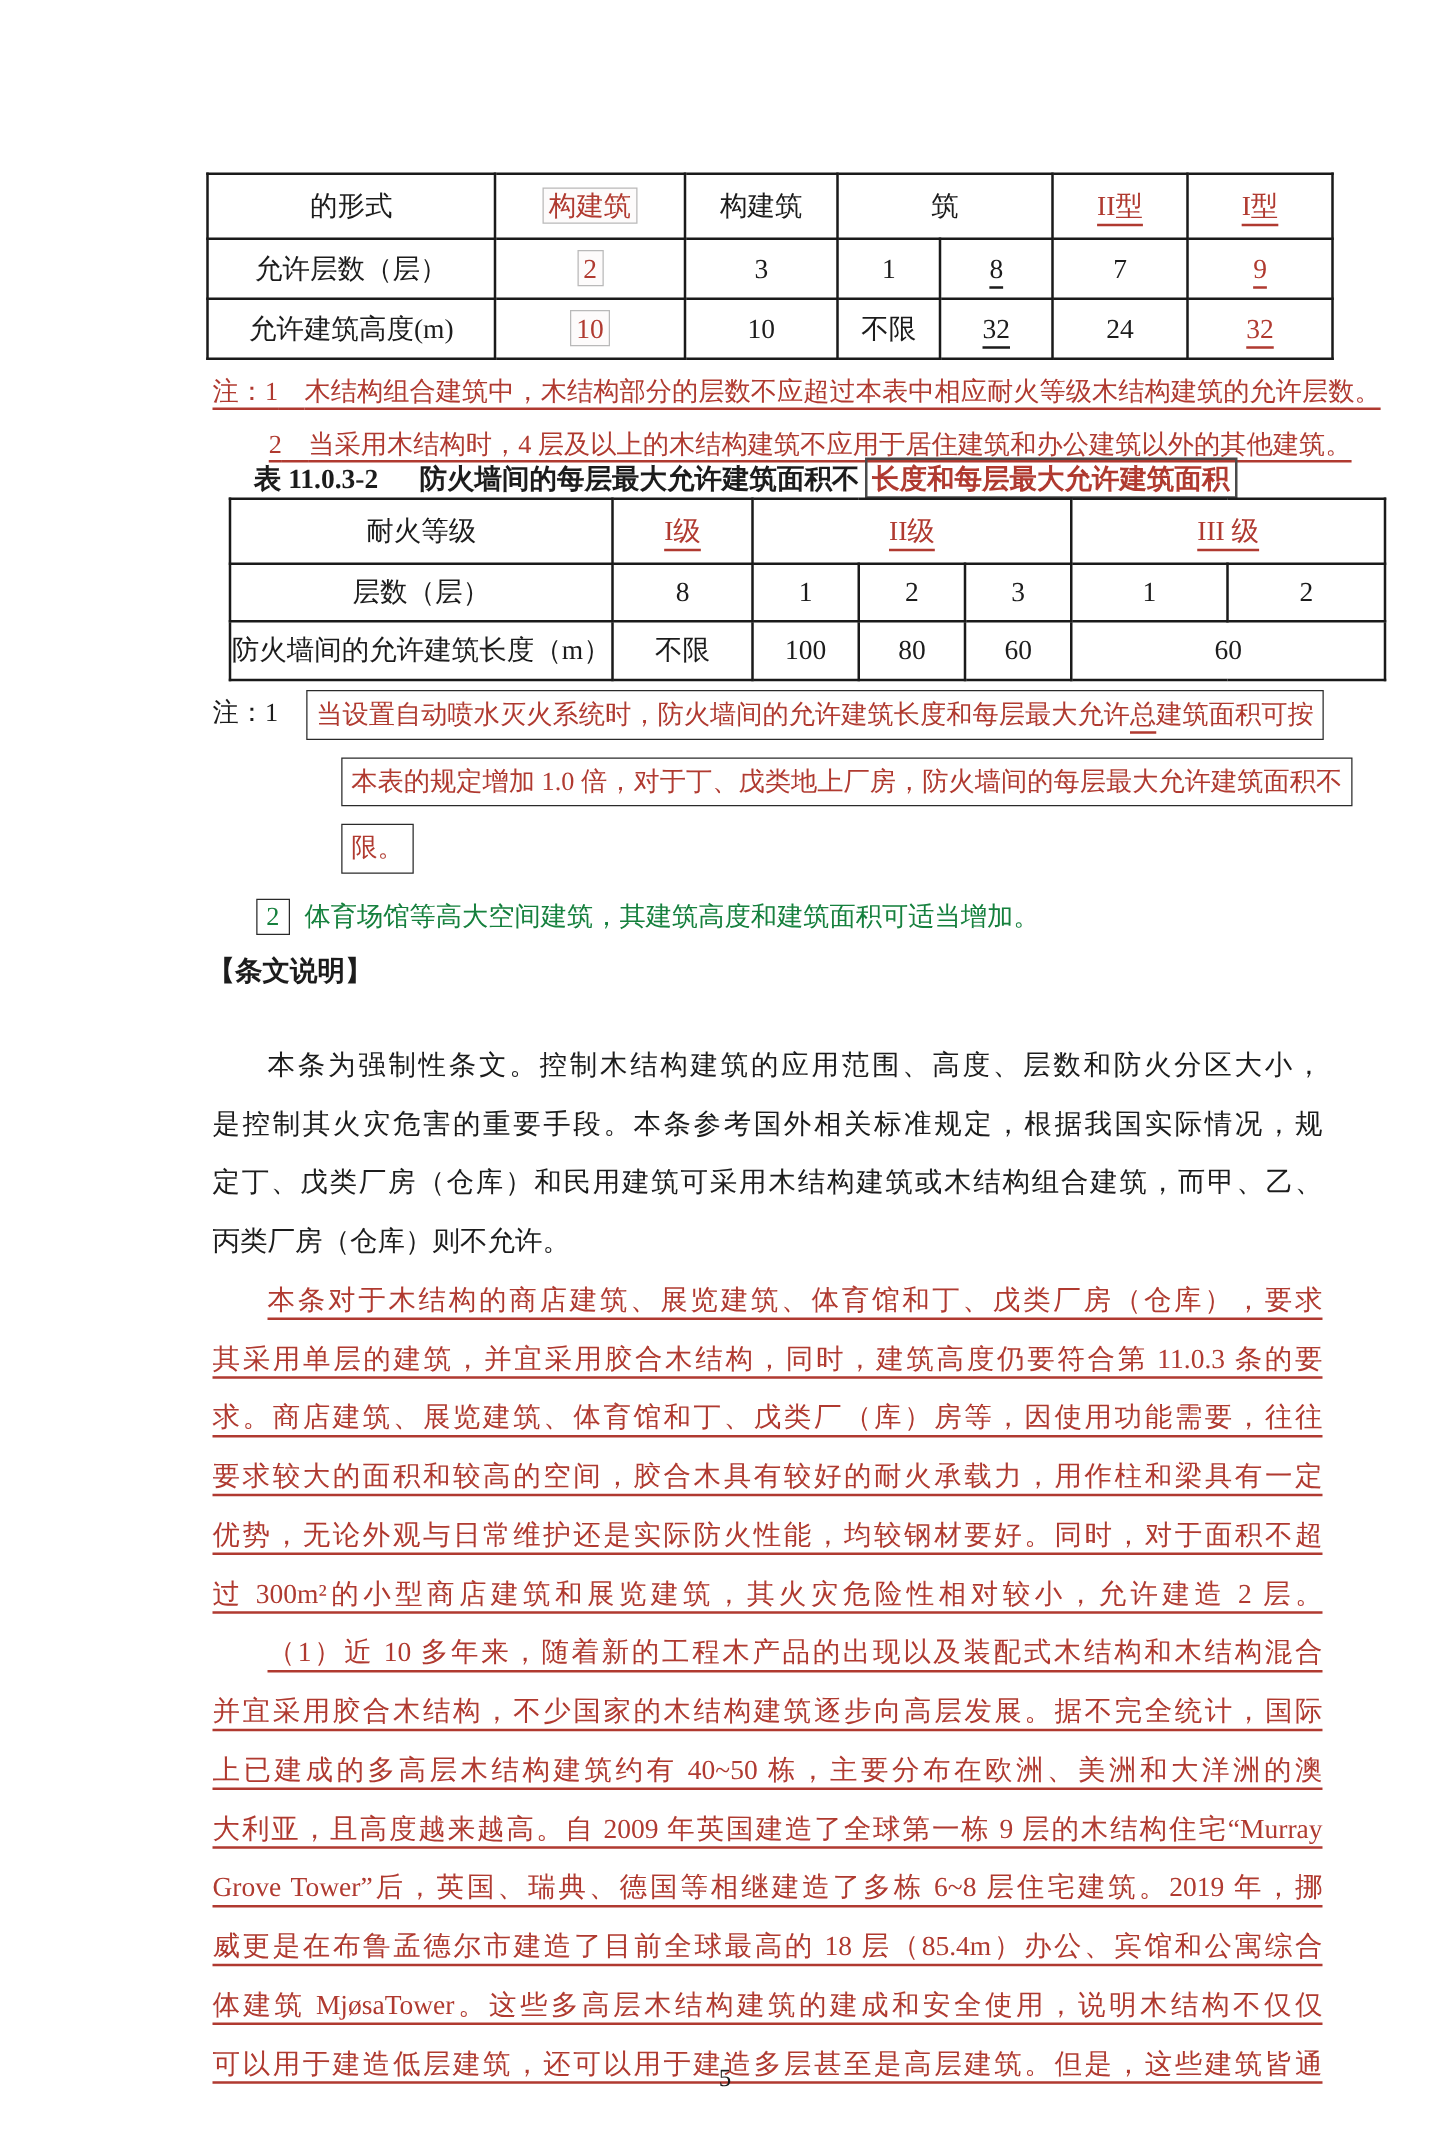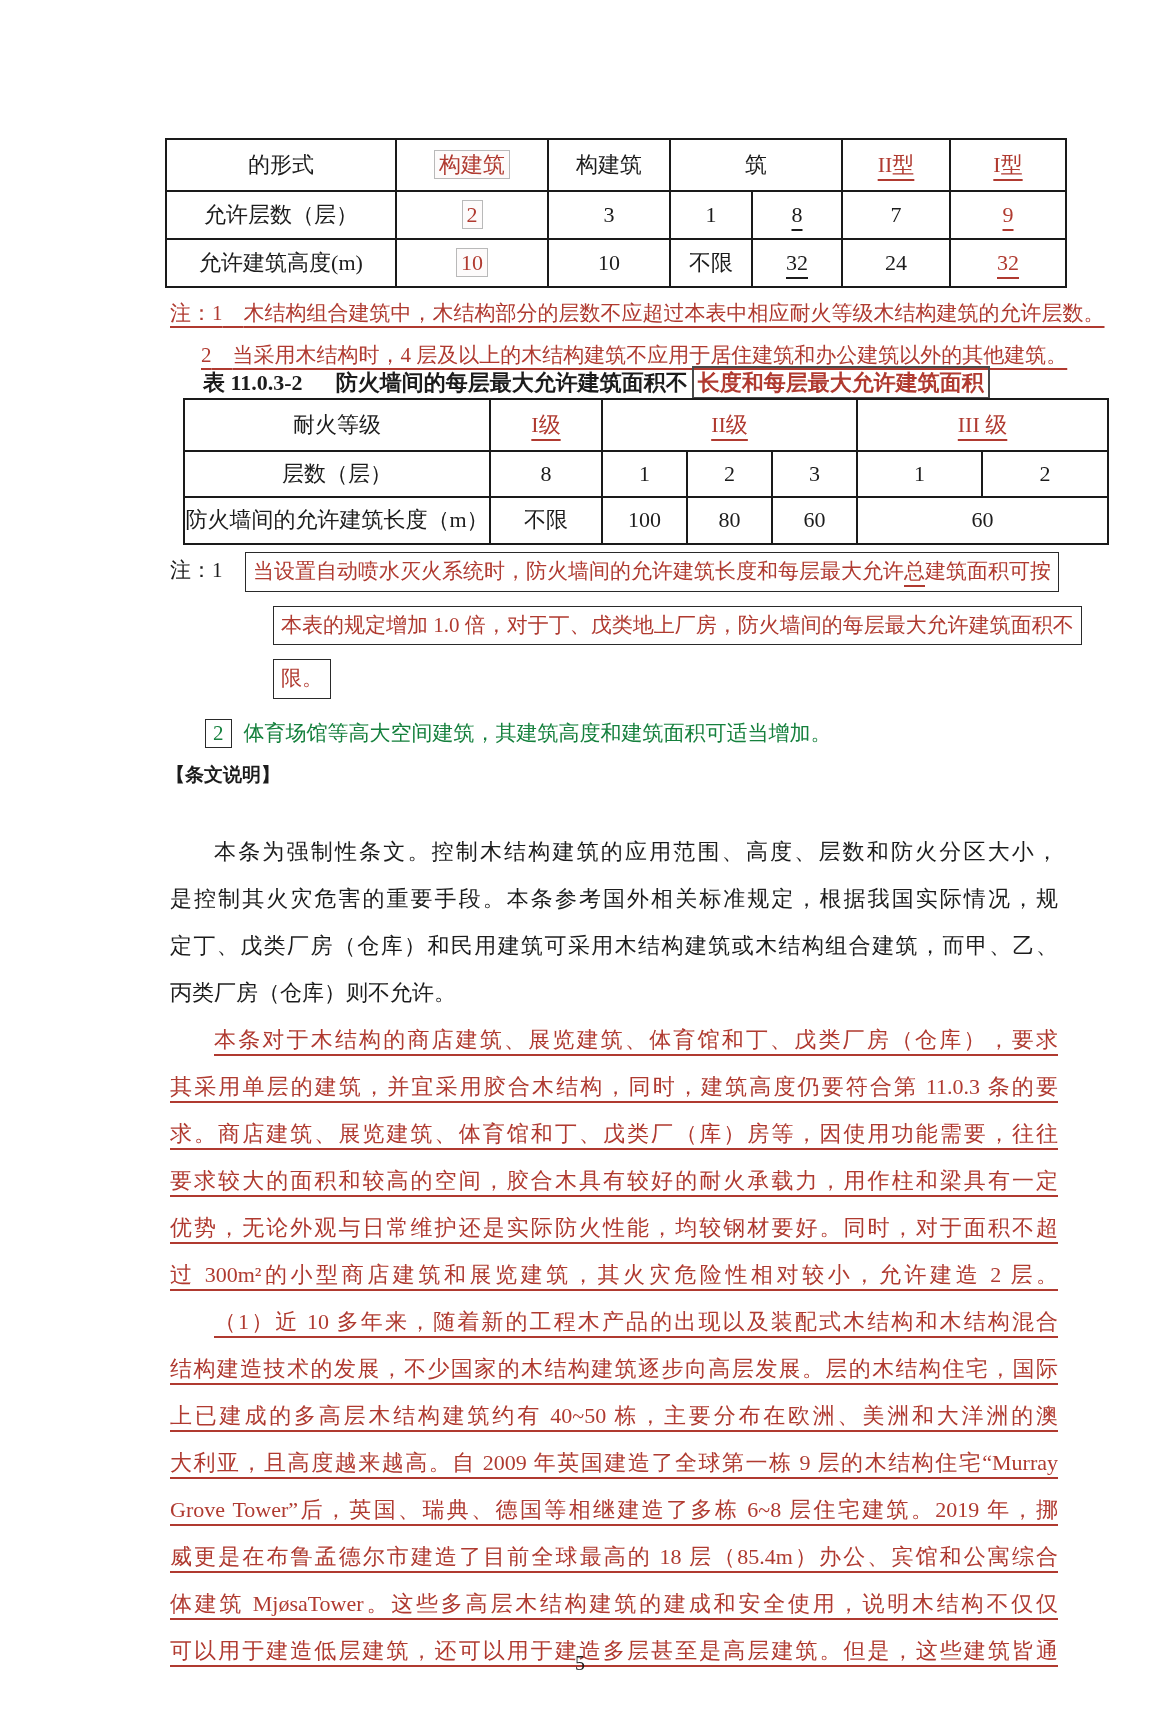--- a/index.html
+++ b/index.html
@@ -19,36 +19,36 @@
   .t2 tr.r0{height:52px;font-family:Liberation Serif, serif;} .t2 tr.r1{height:46px;padding-left:36px;} .t2 tr.r2{height:47px;}
   
   .red{color:#B03A30;}
   .und{text-decoration:underline;text-decoration-thickness:2px;text-underline-offset:7px;}
   .und-red{text-decoration:underline;text-decoration-thickness:2px;text-underline-offset:7px;text-decoration-color:#B03A30;}
   .boxed{border:1px solid #b9b9b9;padding:1px 4px;background:#fdfbfb;}
   .blackbox{border:1.5px solid #2a2a2a;padding:3px 7px;display:inline-block;}
   
   .notes1{position:absolute;left:170px;top:292px;width:900px;font-size:21px;color:#B03A30;}
   .notes1 .nline{line-height:42px;white-space:nowrap;}
-  .notes1 .nline.second{margin-left:31px;}
+  .notes1 .nline.second{margin-left:45px;}
   .notes1 .ntxt{text-decoration:underline;text-decoration-thickness:2px;text-underline-offset:6px;}
   
   .t2title{position:absolute;left:203px;top:368px;font-size:22px;font-weight:bold;white-space:nowrap;}
   .t2title .rbox{color:#B03A30;border:2px solid #4a4a4a;padding:2px 4px;margin-left:4px;}
   
   .notes2{position:absolute;left:170px;top:552px;width:920px;font-size:21px;}
   .notes2 .row1{display:flex;align-items:flex-start;}
   .notes2 .nlabel{width:75px;flex:0 0 75px;padding-top:4px;}
   .notes2 .boxline{margin-bottom:14px;}
   .notes2 .rb{color:#B03A30;line-height:1.5;}
   .notes2 .indented{margin-left:75px;padding-left:28px;}
   .notes2 .note2row{margin-left:35px;margin-top:6px;color:#15803d;}
   .notes2 .numbox{border:1.2px solid #2a2a2a;padding:1px 7px;margin-right:12px;display:inline-block;}
   
-  .sec-heading{position:absolute;left:166px;top:762px;font-size:19px;font-weight:bold;text-align:right;}
+  .sec-heading{position:absolute;left:166px;top:762px;font-size:22px;font-weight:bold;text-align:right;}
   .bodytext{position:absolute;left:170px;top:828px;width:888px;font-size:22px;}
   .bodytext .bline{line-height:47px;text-align:justify;text-align-last:justify;white-space:normal;}
   .bodytext .bline.short{text-align-last:left;}
   .bodytext .bline.ind{text-indent:2em;}
   .bodytext .redline{color:#B03A30;text-decoration:underline;text-decoration-thickness:2px;text-underline-offset:7px;}
   .page-num{position:absolute;left:0;right:0;top:1652px;text-align:center;font-size:20px;color:#1c1c1c;}
 </style>
 </head>
 <body>
 
@@ -171,21 +171,21 @@
     <div class="bline short">丙类厂房（仓库）则不允许。</div>
 
     <div class="bline ind redline">本条对于木结构的商店建筑、展览建筑、体育馆和丁、戊类厂房（仓库），要求</div>
     <div class="bline redline">其采用单层的建筑，并宜采用胶合木结构，同时，建筑高度仍要符合第 11.0.3 条的要</div>
     <div class="bline redline">求。商店建筑、展览建筑、体育馆和丁、戊类厂（库）房等，因使用功能需要，往往</div>
     <div class="bline redline">要求较大的面积和较高的空间，胶合木具有较好的耐火承载力，用作柱和梁具有一定</div>
     <div class="bline redline">优势，无论外观与日常维护还是实际防火性能，均较钢材要好。同时，对于面积不超</div>
     <div class="bline redline">过 300m²的小型商店建筑和展览建筑，其火灾危险性相对较小，允许建造 2 层。</div>
 
     <div class="bline ind redline">（1）近 10 多年来，随着新的工程木产品的出现以及装配式木结构和木结构混合</div>
-    <div class="bline redline">结构建造技术的发展，不少国家的木结构建筑逐步向高层发展。层的木结构住宅，国际</div>
+    <div class="bline redline">并宜采用胶合木结构，不少国家的木结构建筑逐步向高层发展。据不完全统计，国际</div>
     <div class="bline redline">上已建成的多高层木结构建筑约有 40~50 栋，主要分布在欧洲、美洲和大洋洲的澳</div>
     <div class="bline redline">大利亚，且高度越来越高。自 2009 年英国建造了全球第一栋 9 层的木结构住宅“Murray</div>
     <div class="bline redline">Grove Tower”后，英国、瑞典、德国等相继建造了多栋 6~8 层住宅建筑。2019 年，挪</div>
     <div class="bline redline">威更是在布鲁孟德尔市建造了目前全球最高的 18 层（85.4m）办公、宾馆和公寓综合</div>
     <div class="bline redline">体建筑 MjøsaTower。这些多高层木结构建筑的建成和安全使用，说明木结构不仅仅</div>
     <div class="bline redline">可以用于建造低层建筑，还可以用于建造多层甚至是高层建筑。但是，这些建筑皆通</div>
   </div>
 
   <div class="page-num">5</div>
 

